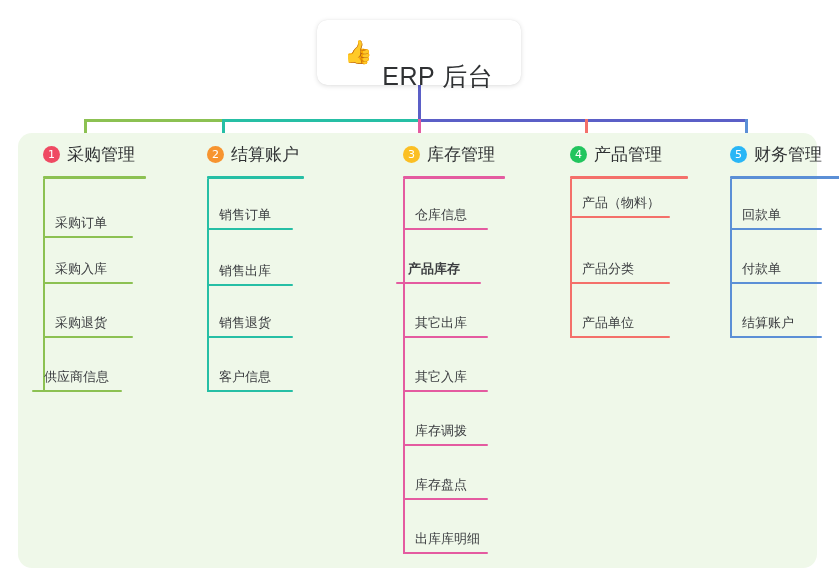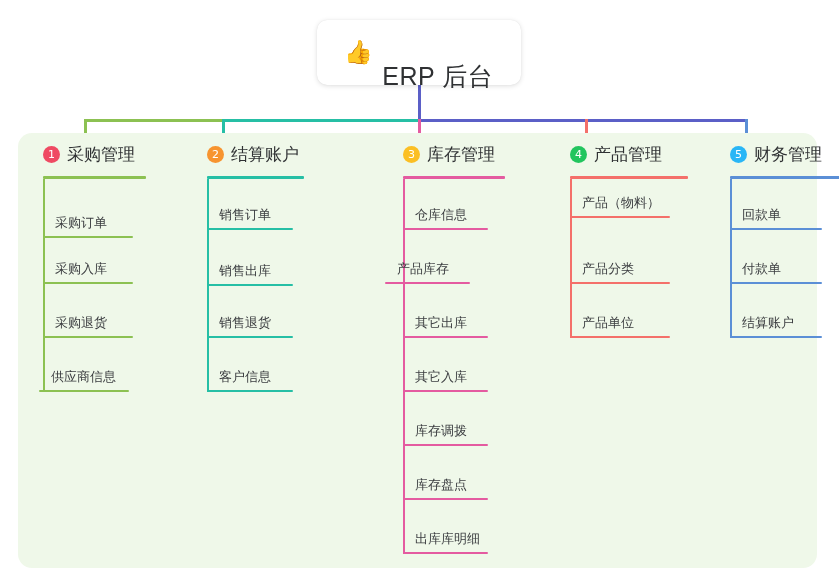--- a/index.html
+++ b/index.html
@@ -158,21 +158,21 @@
       <div class="leaf-underline" style="width: 90px; background: rgb(140, 193, 82);"></div>
     </div>
     <div class="leaf" style="left: 43px; top: 260px; width: 90px;">
       <span class="leaf-label">采购入库</span>
       <div class="leaf-underline" style="width: 90px; background: rgb(140, 193, 82);"></div>
     </div>
     <div class="leaf" style="left: 43px; top: 314px; width: 90px;">
       <span class="leaf-label">采购退货</span>
       <div class="leaf-underline" style="width: 90px; background: rgb(140, 193, 82);"></div>
     </div>
-    <div class="leaf" style="left: 39px; top: 368px; width: 90px; text-align: center;">
+    <div class="leaf" style="left: 32px; top: 368px; width: 90px; text-align: center;">
       <span class="leaf-label">供应商信息</span>
       <div class="leaf-underline" style="width: 90px; background: rgb(140, 193, 82);"></div>
     </div>
     <div class="col-header" style="left: 207px; top: 143px;">
       <span class="badge" style="background: rgb(247, 148, 47);">2</span>
       <span class="col-title">结算账户</span>
     </div>
     <div class="col-underline" style="left: 207px; top: 176px; width: 97px; background: rgb(38, 191, 165);"></div>
     <div class="col-stem" style="left: 207px; top: 179px; height: 213px; background: rgb(38, 191, 165);"></div>
     <div class="leaf" style="left: 207px; top: 206px; width: 86px;">
@@ -194,21 +194,21 @@
     <div class="col-header" style="left: 403px; top: 143px;">
       <span class="badge" style="background: rgb(251, 191, 36);">3</span>
       <span class="col-title">库存管理</span>
     </div>
     <div class="col-underline" style="left: 403px; top: 176px; width: 102px; background: rgb(228, 91, 160);"></div>
     <div class="col-stem" style="left: 403px; top: 179px; height: 375px; background: rgb(228, 91, 160);"></div>
     <div class="leaf" style="left: 403px; top: 206px; width: 85px; padding-left: 21px;">
       <span class="leaf-label">仓库信息</span>
       <div class="leaf-underline" style="width: 85px; background: rgb(228, 91, 160);"></div>
     </div>
-    <div class="leaf" style="left: 385px; top: 260px; width: 85px;">
+    <div class="leaf" style="left: 396px; top: 260px; width: 85px; font-weight: bold;">
       <span class="leaf-label">产品库存</span>
       <div class="leaf-underline" style="width: 85px; background: rgb(228, 91, 160);"></div>
     </div>
     <div class="leaf" style="left: 403px; top: 314px; width: 85px;">
       <span class="leaf-label">其它出库</span>
       <div class="leaf-underline" style="width: 85px; background: rgb(228, 91, 160);"></div>
     </div>
     <div class="leaf" style="left: 403px; top: 368px; width: 85px;">
       <span class="leaf-label">其它入库</span>
       <div class="leaf-underline" style="width: 85px; background: rgb(228, 91, 160);"></div>

